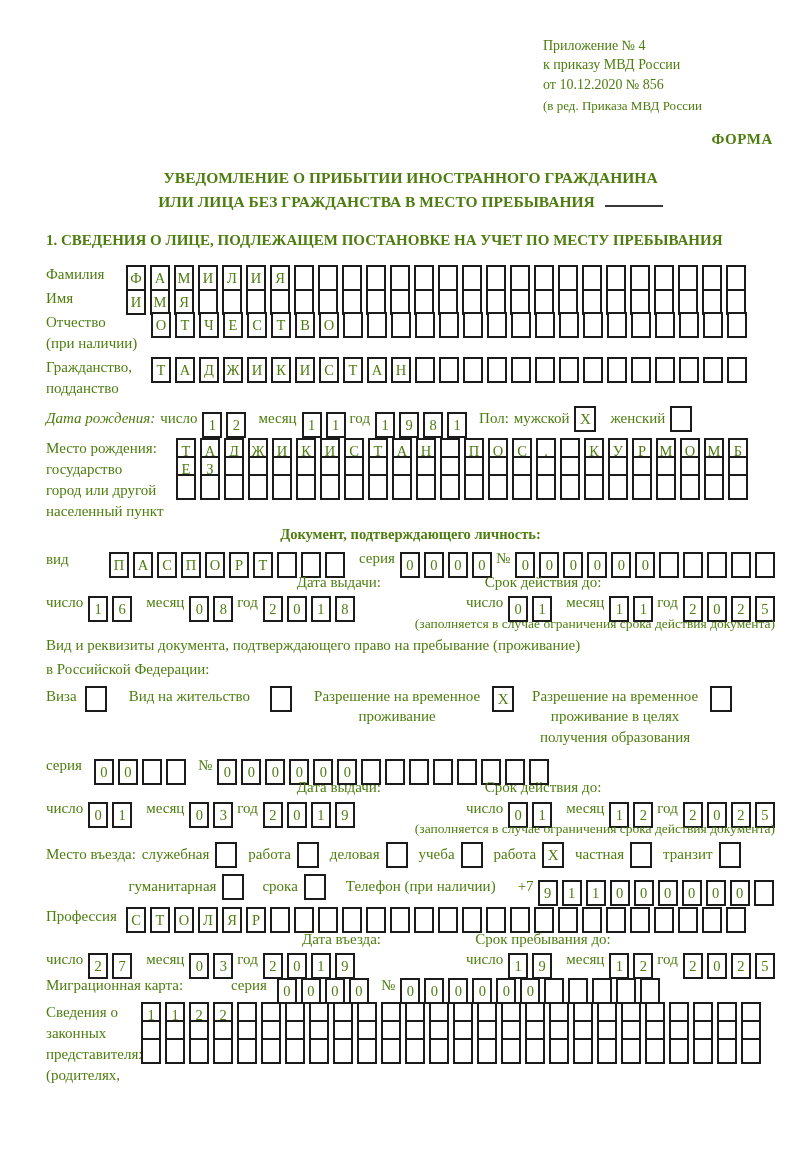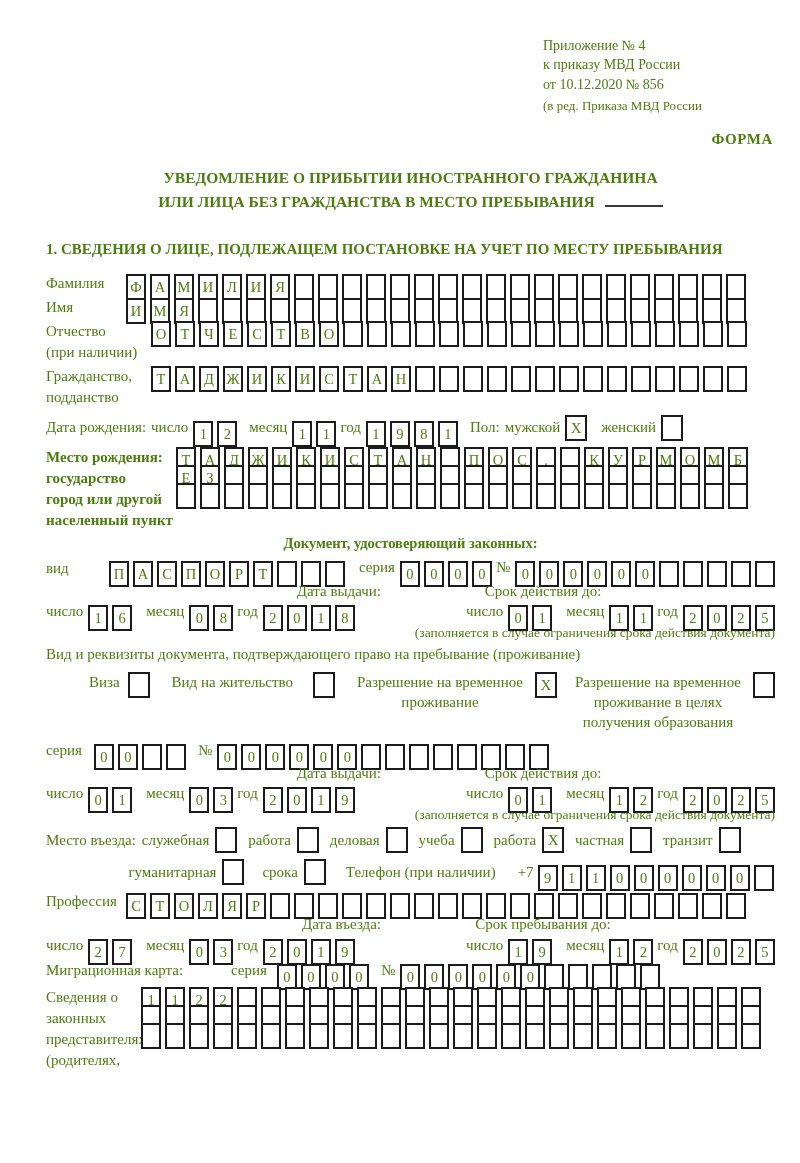--- a/index.html
+++ b/index.html
@@ -13,26 +13,26 @@
     font-size:15px;line-height:1.3;
     overflow:hidden;
   }
   
   .appendix{margin-left:auto;width:232px;font-size:14px;line-height:1.38;}
   .appendix-note{font-size:13px;margin-top:3px;line-height:1.35;}
   .forma{font-weight:bold;text-align:right;margin-top:15px;font-size:15px;letter-spacing:.6px;padding-right:2px;}
   
   .title{ text-align:center;font-weight:bold;font-size:15.5px;margin-top:16px;line-height:1.55;}
   .blank-underline{display:inline-block;width:58px;border-bottom:2px solid #3a3a3a;height:12px;margin-left:10px;}
-  .section-title{font-weight:bold;font-size:15px;margin-top:26px;margin-bottom:13px;}
+  .section-title{font-weight:bold;font-size:15px;margin-top:17px;margin-bottom:13px;}
   
   .frow{display:flex;align-items:center;margin-bottom:3px;}
   .frow.top{align-items:flex-start;}
   .flabel{flex-shrink:0;font-size:15px;line-height:1.4;}
-  .w63{width:63px;} .w80{width:80px;} .w95{width:95px;} .w105{width:105px;} .w130{width:130px;font-weight:bold;} .w185{width:185px;}
+  .w63{width:63px;} .w80{width:80px;} .w95{width:95px;} .w105{width:105px;} .w130{width:130px;} .w185{width:185px;}
   .cellrow{white-space:nowrap;margin-bottom:4px;height:14px;}
   .cellcol .cellrow{margin-bottom:4px;}
   .cell{
     display:inline-block;box-sizing:border-box;
     width:20px;height:26px;border:2px solid #1b1b1b;margin-right:4px;
     text-align:center;font-size:14.5px;line-height:22px;vertical-align:top;
     background:#fff;
   }
   .cbox{
     display:inline-block;box-sizing:border-box;
@@ -45,21 +45,21 @@
   .dlabel{margin-right:5px;flex-shrink:0;}
   .gap10{margin-left:10px;} .gap8{margin-left:8px;} .gap14{margin-left:14px;}
   .dateheads{display:flex;font-size:15px;margin-bottom:1px;margin-top:3px;}
   .dh-l{width:375px;text-align:right;box-sizing:border-box;padding-right:40px;}
   .dh-r{flex:1;text-align:center;box-sizing:border-box;padding-right:110px;}
   .datesrow{display:flex;align-items:center;margin-bottom:2px;}
   .half-l{width:375px;flex-shrink:0;}
   .note{text-align:right;font-size:13.5px;margin:0 0 4px 0;}
   .intro{font-size:15px;margin:4px 0 2px 0;}
   
-  .optsrow{display:flex;align-items:flex-start;margin:7px 0 9px 0;justify-content:flex-end;}
+  .optsrow{display:flex;align-items:flex-start;margin:7px 0 9px 0;}
   .opt{display:flex;align-items:flex-start;}
   .opt-label{font-size:15px;line-height:1.35;}
   .opt-label.center{text-align:center;}
   .opt .cbox{margin-left:12px;}
   .opt-sm{display:flex;align-items:center;margin-right:11px;}
   .opt-sm .cbox{margin-left:6px;}
   .purposerow{display:flex;align-items:center;margin-bottom:6px;}
 </style>
 </head>
 <body>
@@ -105,21 +105,21 @@
 
   <div class="frow top">
     <div class="flabel w105">
       <div>Гражданство,</div>
       <div>подданство</div>
     </div>
     <div class="cellrow"><span class="cell">Т</span><span class="cell">А</span><span class="cell">Д</span><span class="cell">Ж</span><span class="cell">И</span><span class="cell">К</span><span class="cell">И</span><span class="cell">С</span><span class="cell">Т</span><span class="cell">А</span><span class="cell">Н</span><span class="cell"></span><span class="cell"></span><span class="cell"></span><span class="cell"></span><span class="cell"></span><span class="cell"></span><span class="cell"></span><span class="cell"></span><span class="cell"></span><span class="cell"></span><span class="cell"></span><span class="cell"></span><span class="cell"></span><span class="cell"></span></div>
   </div>
 
   <div class="frow" style="margin-top:7px;margin-bottom:6px;">
-    <span class="dlabel" style="">Дата рождения:</span>
+    <span class="dlabel" style="font-style:italic;">Дата рождения:</span>
     <span class="dlabel">число</span>
     <span class="cellrow" style="margin-bottom:0;"><span class="cell">1</span><span class="cell">2</span></span>
     <span class="dlabel gap8">месяц</span>
     <span class="cellrow" style="margin-bottom:0;"><span class="cell">1</span><span class="cell">1</span></span>
     <span class="dlabel">год</span>
     <span class="cellrow" style="margin-bottom:0;"><span class="cell">1</span><span class="cell">9</span><span class="cell">8</span><span class="cell">1</span></span>
     <span class="dlabel gap8">Пол:</span>
     <span class="dlabel">мужской</span>
     <span class="cbox">X</span>
     <span class="dlabel gap14">женский</span>
@@ -133,21 +133,21 @@
       <div>город или другой</div>
       <div>населенный пункт</div>
     </div>
     <div class="cellcol">
       <div class="cellrow"><span class="cell">Т</span><span class="cell">А</span><span class="cell">Д</span><span class="cell">Ж</span><span class="cell">И</span><span class="cell">К</span><span class="cell">И</span><span class="cell">С</span><span class="cell">Т</span><span class="cell">А</span><span class="cell">Н</span><span class="cell"></span><span class="cell">П</span><span class="cell">О</span><span class="cell">С</span><span class="cell">.</span><span class="cell"></span><span class="cell">К</span><span class="cell">У</span><span class="cell">Р</span><span class="cell">М</span><span class="cell">О</span><span class="cell">М</span><span class="cell">Б</span></div>
       <div class="cellrow"><span class="cell">Е</span><span class="cell">З</span><span class="cell"></span><span class="cell"></span><span class="cell"></span><span class="cell"></span><span class="cell"></span><span class="cell"></span><span class="cell"></span><span class="cell"></span><span class="cell"></span><span class="cell"></span><span class="cell"></span><span class="cell"></span><span class="cell"></span><span class="cell"></span><span class="cell"></span><span class="cell"></span><span class="cell"></span><span class="cell"></span><span class="cell"></span><span class="cell"></span><span class="cell"></span><span class="cell"></span></div>
       <div class="cellrow"><span class="cell"></span><span class="cell"></span><span class="cell"></span><span class="cell"></span><span class="cell"></span><span class="cell"></span><span class="cell"></span><span class="cell"></span><span class="cell"></span><span class="cell"></span><span class="cell"></span><span class="cell"></span><span class="cell"></span><span class="cell"></span><span class="cell"></span><span class="cell"></span><span class="cell"></span><span class="cell"></span><span class="cell"></span><span class="cell"></span><span class="cell"></span><span class="cell"></span><span class="cell"></span><span class="cell"></span></div>
     </div>
   </div>
 
-  <div style="text-align:center;font-weight:bold;font-size:14.5px;margin:2px 0 5px 0;">Документ, удостоверяющий законных:</div>
+  <div style="text-align:center;font-weight:bold;font-size:14.5px;margin:2px 0 5px 0;">Документ, подтверждающего личность:</div>
 
   <div class="frow">
     <div class="flabel w63">вид</div>
     <span class="cellrow" style="margin-bottom:0;"><span class="cell">П</span><span class="cell">А</span><span class="cell">С</span><span class="cell">П</span><span class="cell">О</span><span class="cell">Р</span><span class="cell">Т</span><span class="cell"></span><span class="cell"></span><span class="cell"></span></span>
     <span class="dlabel gap10">серия</span>
     <span class="cellrow" style="margin-bottom:0;"><span class="cell">0</span><span class="cell">0</span><span class="cell">0</span><span class="cell">0</span></span>
     <span class="dlabel">№</span>
     <span class="cellrow" style="margin-bottom:0;"><span class="cell">0</span><span class="cell">0</span><span class="cell">0</span><span class="cell">0</span><span class="cell">0</span><span class="cell">0</span><span class="cell"></span><span class="cell"></span><span class="cell"></span><span class="cell"></span><span class="cell"></span></span>
   </div>
 
@@ -169,20 +169,21 @@
       <span class="cellrow" style="margin-bottom:0;"><span class="cell">0</span><span class="cell">1</span></span>
       <span class="dlabel gap10">месяц</span>
       <span class="cellrow" style="margin-bottom:0;"><span class="cell">1</span><span class="cell">1</span></span>
       <span class="dlabel">год</span>
       <span class="cellrow" style="margin-bottom:0;"><span class="cell">2</span><span class="cell">0</span><span class="cell">2</span><span class="cell">5</span></span>
     </div>
   </div>
   <div class="note">(заполняется в случае ограничения срока действия документа)</div>
 
   <div class="intro">Вид и реквизиты документа, подтверждающего право на пребывание (проживание)</div>
+  <div class="intro">в Российской Федерации:</div>
 
   <div class="optsrow">
     <div class="opt">
       <div class="opt-label">Виза</div>
       <span class="cbox" style="margin-left:8px;"></span>
     </div>
     <div class="opt" style="margin-left:22px;">
       <div class="opt-label">Вид на жительство</div>
       <span class="cbox" style="margin-left:20px;"></span>
     </div>

